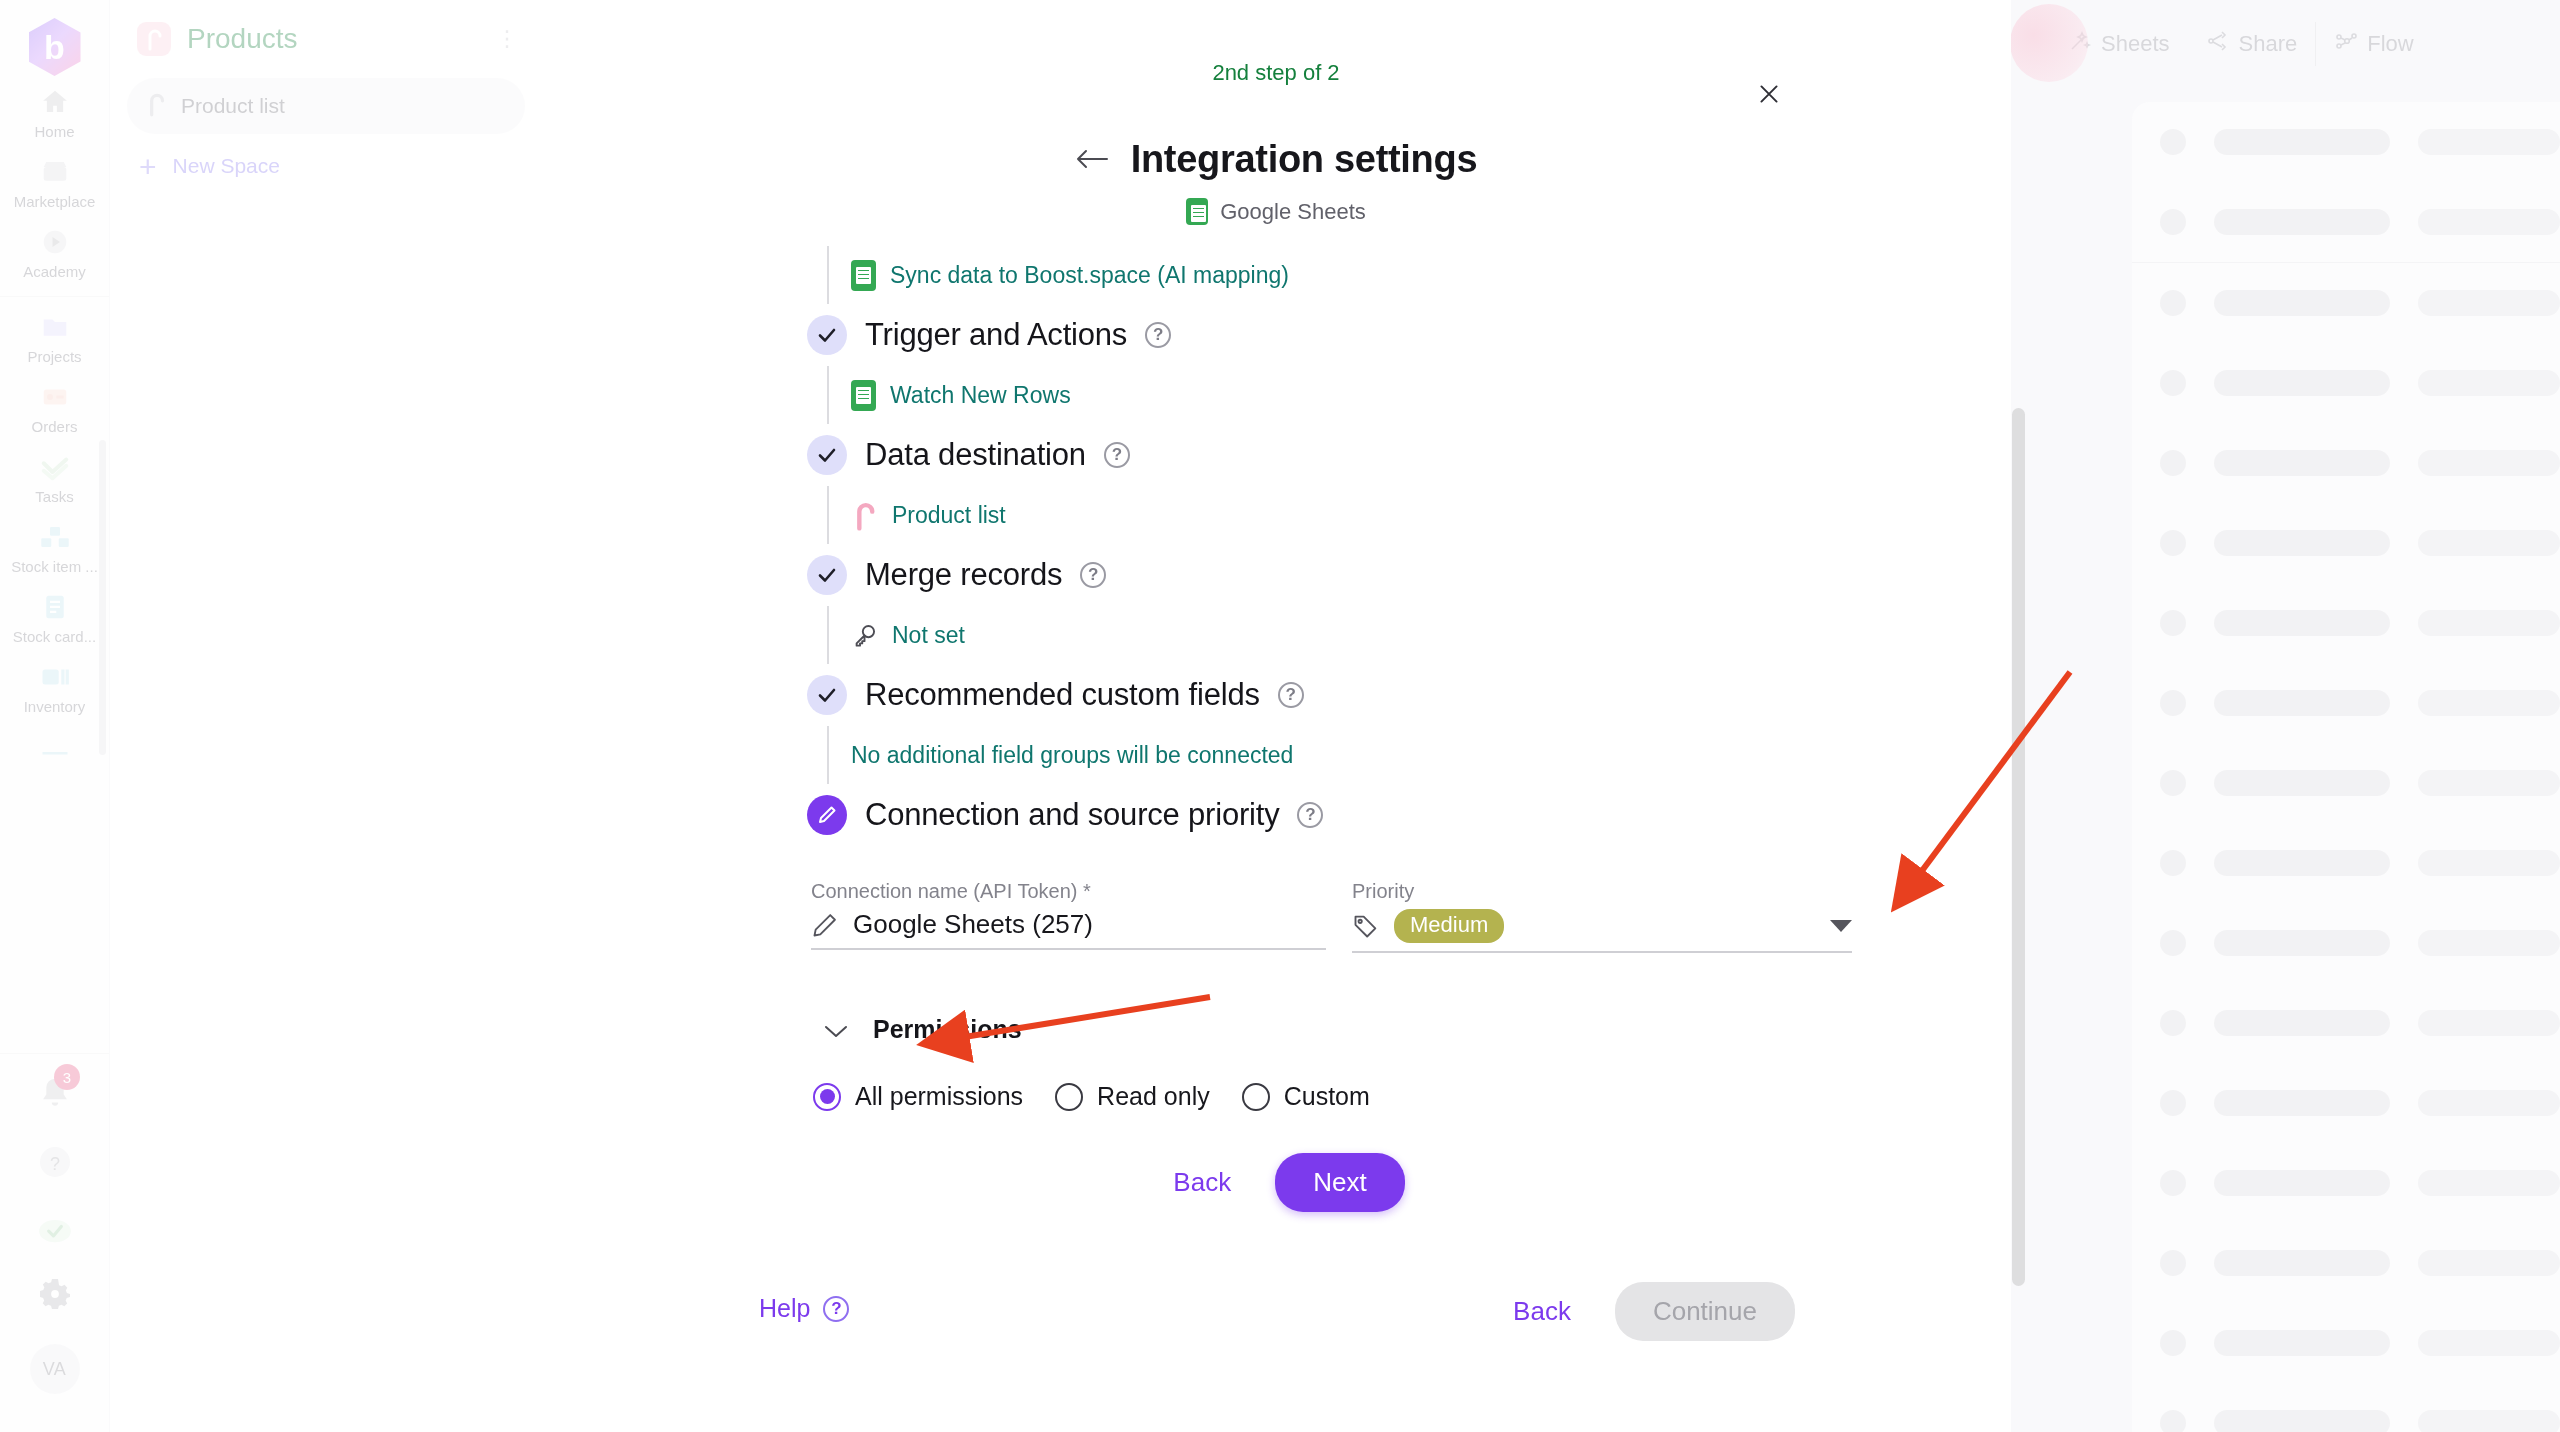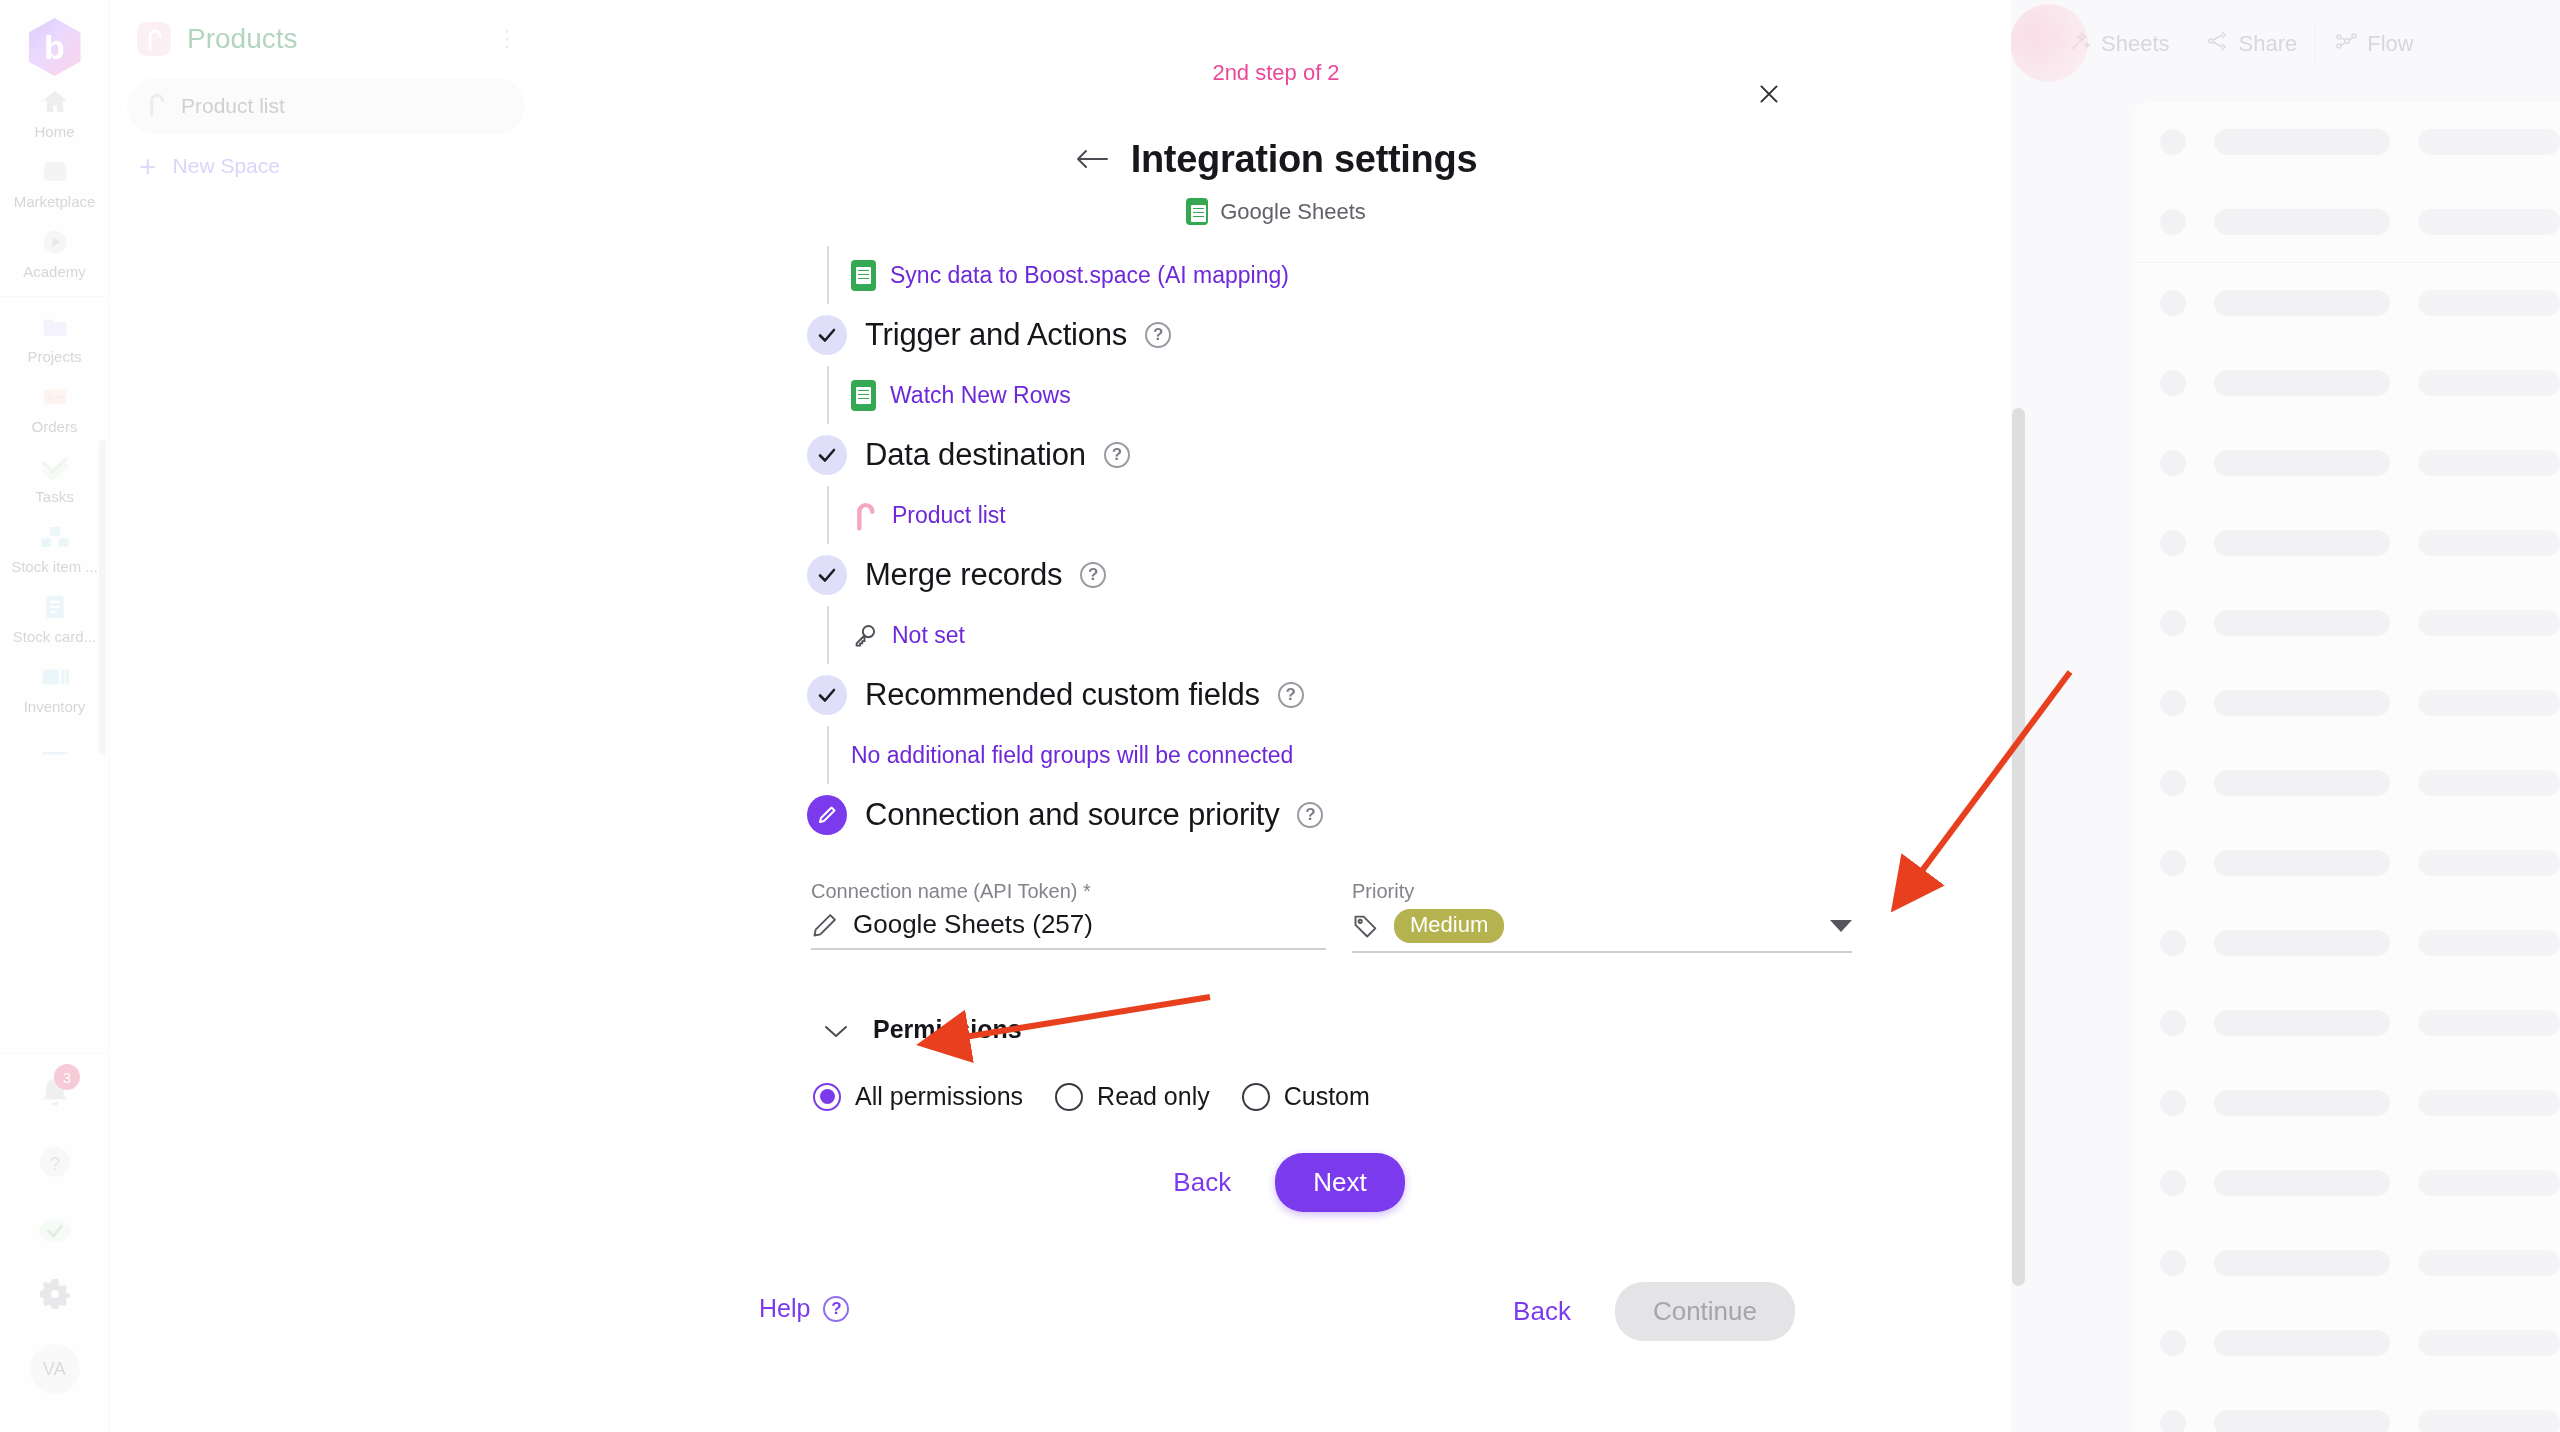--- a/index.html
+++ b/index.html
@@ -97,21 +97,21 @@
   .sk-bar2 { width:150px;height:26px;border-radius:13px;background:#f1f1f2; }
   .sk-sep { height:1px; background:#f0f0f2; margin: 0 0 0 0; }
 
   
   .modal {
     position:absolute; left:541px; top:0; width:1470px; height:1432px;
     background:#fff;
   }
   .step-count {
     position:absolute; left:0; right:0; top:60px; text-align:center;
-    font-size:22px; color:#ec4899;
+    font-size:22px; color:#15803d;
   }
   .close-x {
     position:absolute; right:222px; top:74px; width:40px;height:40px;
     display:flex;align-items:center;justify-content:center; cursor:pointer;
     color:#3b3b42; font-size:34px; font-weight:300; line-height:1;
   }
   .m-title-wrap {
     position:absolute; left:0; right:0; top:138px; display:flex;
     align-items:center; justify-content:center; gap:22px;
   }
@@ -141,21 +141,21 @@
 
   
   .steps { position:absolute; left:0; top:246px; width:1470px; }
   .st-child {
     display:flex; align-items:center; gap:14px;
     padding-left:310px; min-height:58px; position:relative;
   }
   .st-child::before{
     content:""; position:absolute; left:286px; top:0; bottom:0; width:2px; background:#dcdce0;
   }
-  .st-child .lbl { font-size:23px; color:#6d28d9; }
+  .st-child .lbl { font-size:23px; color:#0f766e; }
   .st-head {
     display:flex; align-items:center; gap:18px; padding-left:266px; min-height:62px;
   }
   .st-bullet {
     width:40px;height:40px;border-radius:20px;background:#dfdffa;flex:0 0 auto;
     display:flex;align-items:center;justify-content:center;
   }
   .st-bullet svg { width:24px;height:24px; }
   .st-bullet.active { background:#7c3aed; }
   .st-name { font-size:31px; font-weight:normal; color:#15151a; letter-spacing:-.2px;}

